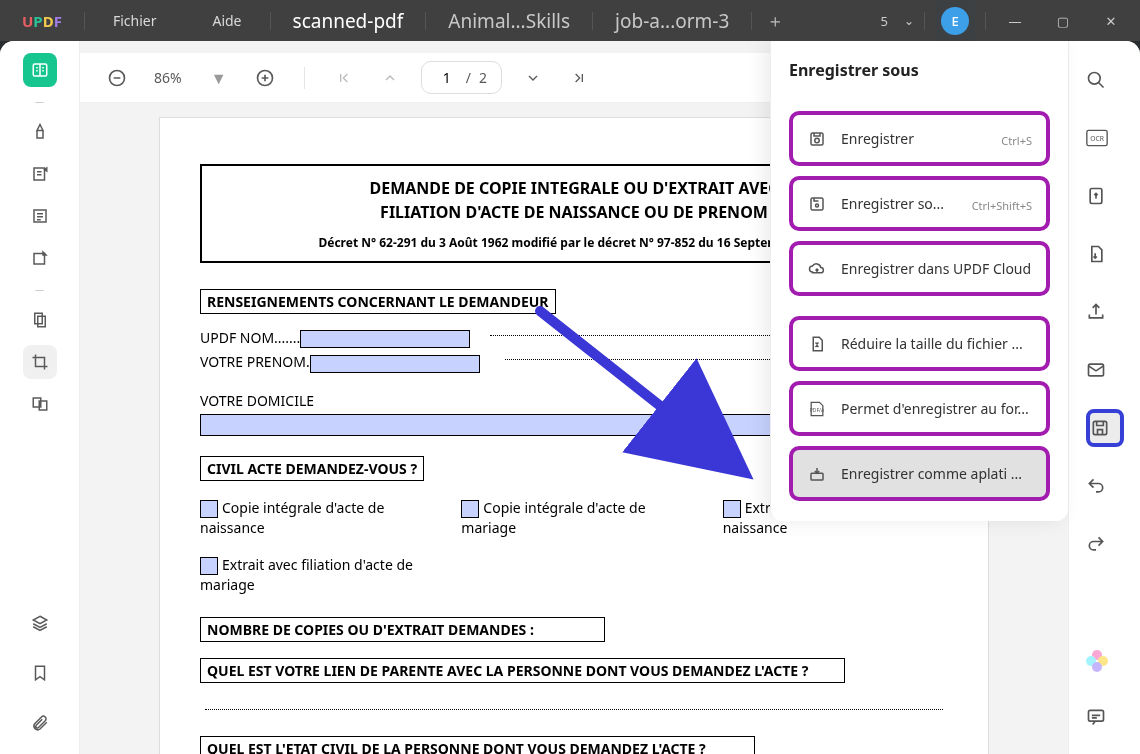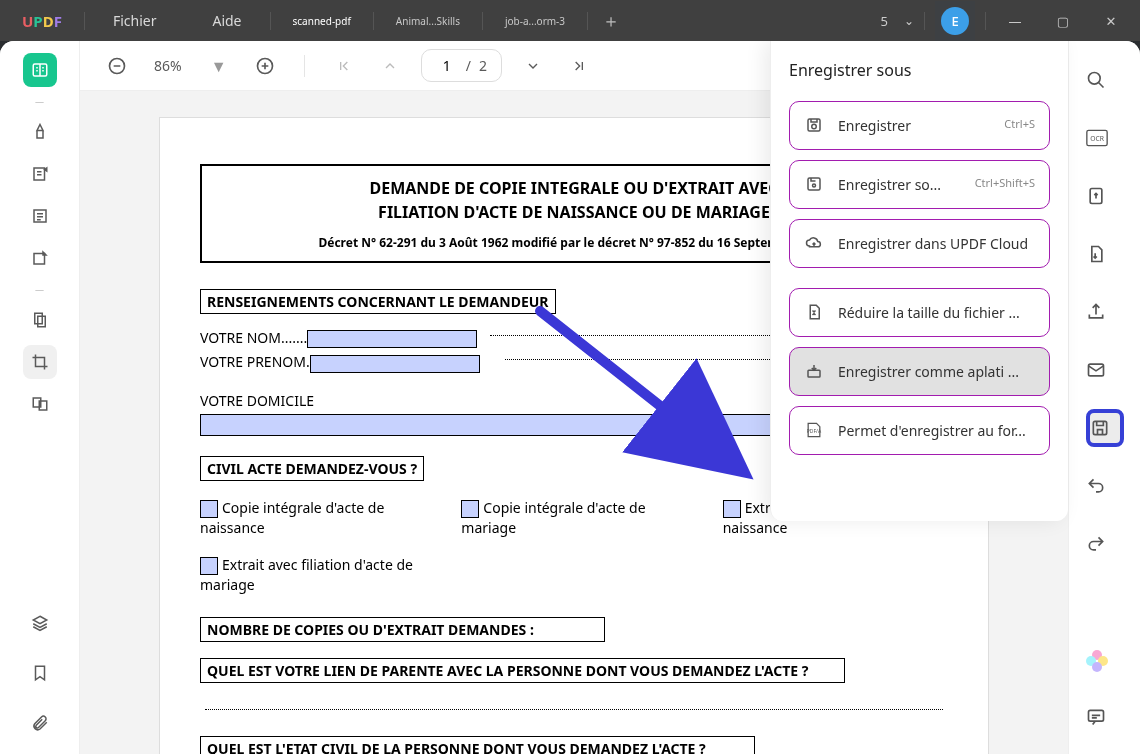--- a/index.html
+++ b/index.html
@@ -2,21 +2,21 @@
 <html><head>
 <meta charset="utf-8">
 <style>
 *{box-sizing:border-box;margin:0;padding:0;font-family:system-ui,-apple-system,Segoe UI,sans-serif}
 body{width:1140px;height:754px;background:#2a2d30;overflow:hidden;position:relative}
 .titlebar{height:41px;background:#404040;display:flex;align-items:center;color:#e5e5e5;font-size:14px}
 .logo{padding:0 22px;font-weight:700;font-size:15px}
 .logo .u{color:#e95e63}.logo .p{color:#28c396}.logo .d{color:#f2c94c}.logo .f{color:#a07de8}
 .tsep{width:1px;height:18px;background:#555}
 .menu-item{padding:0 28px;color:#d9d9d9;cursor:pointer}
-.tab{padding:0 22px;color:#c8c8c8;font-size:10px;cursor:pointer;display:flex;align-items:center}
+.tab{padding:0 22px;color:#c8c8c8;font-size:19px;cursor:pointer;display:flex;align-items:center}
 .tab.active{color:#fff}
 .tab-plus{padding:0 14px;font-size:18px;color:#bdbdbd;cursor:pointer}
 .tbr{margin-left:auto;display:flex;align-items:center;gap:10px;padding-right:10px}
 .count{color:#ccc;font-size:13px;padding:0 6px}
 .avatar{width:28px;height:28px;border-radius:50%;background:#3c9fe8;color:#fff;display:flex;align-items:center;justify-content:center;font-size:13px;font-weight:500}
 .avatar-wrap{background:#3d4043;width:40px;height:40px;display:flex;align-items:center;justify-content:center}
 .winbtn{width:38px;height:40px;display:flex;align-items:center;justify-content:center;color:#c9c9c9;cursor:pointer;font-size:13px}
 .chev{font-size:12px;color:#ccc}
 .workspace{position:absolute;top:41px;left:0;right:0;bottom:0;background:#f3f3f3;border-radius:14px 14px 0 0;overflow:hidden}
 .left-rail{position:absolute;left:0;top:0;width:80px;height:100%;background:#fff;border-right:1px solid #eee;display:flex;flex-direction:column;align-items:center;padding-top:12px;gap:8px}
@@ -25,41 +25,41 @@
 .rail-btn.box{background:#f0f0f0}
 .rail-btn.tiny{height:12px;font-size:9px;color:#bbb}
 .rail-bottom{margin-top:auto;margin-bottom:14px;display:flex;flex-direction:column;gap:16px;align-items:center}
 .right-rail{position:absolute;right:0;top:0;width:72px;height:100%;background:#fff;border-left:1px solid #eee;display:flex;flex-direction:column;align-items:center;padding-top:20px;gap:20px}
 .rrail-btn{width:38px;height:38px;border-radius:8px;display:flex;align-items:center;justify-content:flex-start;color:#555;cursor:pointer}
 .rrail-btn.hl{border:4px solid #3640d6;background:#ececec}
 .rrail-bottom{margin-top:auto;margin-bottom:18px;display:flex;flex-direction:column;gap:18px;align-items:center}
 .flower{width:22px;height:22px;position:relative}
 .flower span{position:absolute;width:10px;height:10px;border-radius:50%}
 .flower .p1{background:#f9a8d4;top:0;left:6px}.flower .p2{background:#a5f3fc;top:6px;left:0}.flower .p3{background:#fde68a;top:6px;right:0}.flower .p4{background:#c4b5fd;bottom:0;left:6px}
-.toolbar{position:absolute;left:80px;right:72px;top:0;height:50px;background:#fff;border-bottom:1px solid #eee;display:flex;align-items:center;padding:0 22px;gap:16px;color:#5a5a5a}
+.toolbar{position:absolute;left:80px;right:72px;top:12px;height:50px;background:#fff;border-bottom:1px solid #eee;display:flex;align-items:center;padding:0 22px;gap:16px;color:#5a5a5a}
 .tool-btn{width:30px;height:30px;display:flex;align-items:center;justify-content:center;cursor:pointer;border-radius:6px}
 .zoom-txt{font-size:14px;padding:0 6px}
 .page-box{border:1px solid #ddd;border-radius:10px;padding:6px 14px;font-size:14px;display:flex;align-items:center;gap:8px}
 .page-box input{width:22px;border:none;outline:none;text-align:center;font-size:14px}
 .canvas{position:absolute;left:80px;right:72px;top:50px;bottom:0;overflow:auto;display:flex;justify-content:center;padding-top:26px}
 .page{width:830px;min-height:1000px;background:#fff;border:1px solid #ddd;padding:46px 40px;font-family:'Times New Roman',serif;font-size:14px;color:#000}
 .doc-title-box{border:2px solid #000;padding:10px 14px;text-align:center;margin-bottom:26px}
 .doc-title{font-weight:700;font-size:16px;line-height:1.5}
 .doc-decree{font-size:12px;margin-top:10px;font-weight:700}
 .sec-h{border:1.5px solid #000;padding:2px 6px;font-weight:700;font-size:14px;display:inline-block;margin-bottom:10px}
 .field-row{font-size:14px;margin:4px 0;position:relative}
 .hl-box{display:inline-block;background:#c7d2fe;border:1.5px solid #000;vertical-align:middle}
 .dots{position:absolute;top:7px;border-bottom:1px dotted #000}
 .chk{display:inline-block;width:18px;height:18px;background:#c7d2fe;border:1.5px solid #000;vertical-align:middle;margin-right:4px}
 .chk-row{font-size:14px;margin:7px 0}
 .chk-grid{display:grid;grid-template-columns:1fr 1fr 1fr;gap:4px 36px}
 .panel{position:absolute;top:0;right:72px;width:298px;background:#fff;border-left:1px solid #eee;box-shadow:-6px 0 20px rgba(0,0,0,.08);padding:18px;height:480px;border-radius:0 0 12px 12px}
-.panel-title{font-weight:400;font-size:16px;margin-bottom:20px;color:#222}
+.panel-title{font-weight:700;font-size:16px;margin-bottom:30px;color:#222}
 .panel-group{display:flex;flex-direction:column;gap:10px;margin-bottom:20px}
-.panel-item{display:flex;align-items:flex-start;gap:14px;padding:14px 14px;border:1px solid #a21caf;border-radius:10px;cursor:pointer;font-size:14px;color:#333}
+.panel-item{display:flex;align-items:flex-end;gap:14px;padding:14px 14px;border:4px solid #a21caf;border-radius:10px;cursor:pointer;font-size:14px;color:#333}
 .panel-item.hover{background:#e1e1e1}
 .panel-item .icn{width:20px;display:flex;justify-content:center;color:#555}
 .shortcut{margin-left:auto;font-size:11px;color:#888}
 .arrow{position:absolute;left:530px;top:260px;pointer-events:none}
 svg{display:block}
 </style>
 </head>
 <body>
 
 <div class="titlebar">
@@ -272,26 +272,26 @@
           <path d="M7 6l6 6-6 6M17 6v12"></path>
         </svg>
       </div>
   </div>
 
   <div class="canvas">
     <div class="page">
       <div class="doc-title-box">
         <div class="doc-title">
           <span>DEMANDE DE COPIE INTEGRALE OU D'EXTRAIT AVEC</span><br>
-          <span>FILIATION D'ACTE DE NAISSANCE OU DE MARIAGE</span>
+          <span>FILIATION D'ACTE DE NAISSANCE OU DE PRENOM</span>
         </div>
         <div class="doc-decree">Décret N° 62-291 du 3 Août 1962 modifié par le décret N° 97-852 du 16 Septembre 1997</div>
       </div>
       <div class="sec-h">RENSEIGNEMENTS CONCERNANT LE DEMANDEUR</div>
-      <div class="field-row"><span>VOTRE NOM</span>.......<span class="hl-box" style="width:170px;height:18px"></span><span class="dots" style="left:290px;right:0"></span></div>
+      <div class="field-row"><span>UPDF NOM</span>.......<span class="hl-box" style="width:170px;height:18px"></span><span class="dots" style="left:290px;right:0"></span></div>
       <div class="field-row"><span>VOTRE PRENOM</span>.<span class="hl-box" style="width:170px;height:18px"></span><span class="dots" style="left:305px;right:0"></span></div>
       <div class="field-row" style="margin-top:18px"><span>VOTRE DOMICILE</span></div>
       <div class="field-row">
           <span class="hl-box" style="width:100%;height:22px;display:block"></span>
         </div>
       <br>
       <div class="sec-h">CIVIL ACTE DEMANDEZ-VOUS ?</div>
       <div class="chk-grid">
         <div class="chk-row"><span class="chk"></span><span>Copie intégrale d'acte de naissance</span></div>
         <div class="chk-row"><span class="chk"></span><span>Copie intégrale d'acte de mariage</span></div>
@@ -348,37 +348,37 @@
     <div class="panel-group">
       <div class="panel-item">
         <span class="icn">
             <svg width="18" height="18" viewBox="0 0 24 24" fill="none" stroke="currentColor" stroke-width="2">
               <path d="M7 3h8l4 4v14H7z"></path>
               <path d="M10 10l2 2 2-2M10 16l2-2 2 2"></path>
             </svg>
           </span>
         <span>Réduire la taille du fichier ...</span>
       </div>
-      <div class="panel-item hover">
-        <span class="icn">
-            <svg width="18" height="18" viewBox="0 0 24 24" fill="none" stroke="currentColor" stroke-width="2">
-              <rect x="4" y="11" width="16" height="9" rx="1"></rect>
-              <path d="M12 4v7M9 8l3 3 3-3"></path>
-            </svg>
-          </span>
-        <span>Enregistrer comme aplati ...</span>
-      </div>
       <div class="panel-item">
         <span class="icn">
             <svg width="20" height="18" viewBox="0 0 24 20" fill="none" stroke="currentColor" stroke-width="1.5">
               <path d="M5 2h10l4 4v12H5z"></path>
               <text x="12" y="14" text-anchor="middle" font-size="6" fill="currentColor" stroke="none">PDF/A</text>
             </svg>
           </span>
         <span>Permet d'enregistrer au for...</span>
+      </div>
+      <div class="panel-item hover">
+        <span class="icn">
+            <svg width="18" height="18" viewBox="0 0 24 24" fill="none" stroke="currentColor" stroke-width="2">
+              <rect x="4" y="11" width="16" height="9" rx="1"></rect>
+              <path d="M12 4v7M9 8l3 3 3-3"></path>
+            </svg>
+          </span>
+        <span>Enregistrer comme aplati ...</span>
       </div>
     </div>
   </div>
 
   <svg class="arrow" width="230" height="180" viewBox="0 0 230 180">
     <defs>
         <marker id="ah" markerWidth="12" markerHeight="12" refX="9" refY="6" orient="auto">
           <path d="M0 0L12 6L0 12z" fill="#3b37d6"></path>
         </marker>
       </defs>

